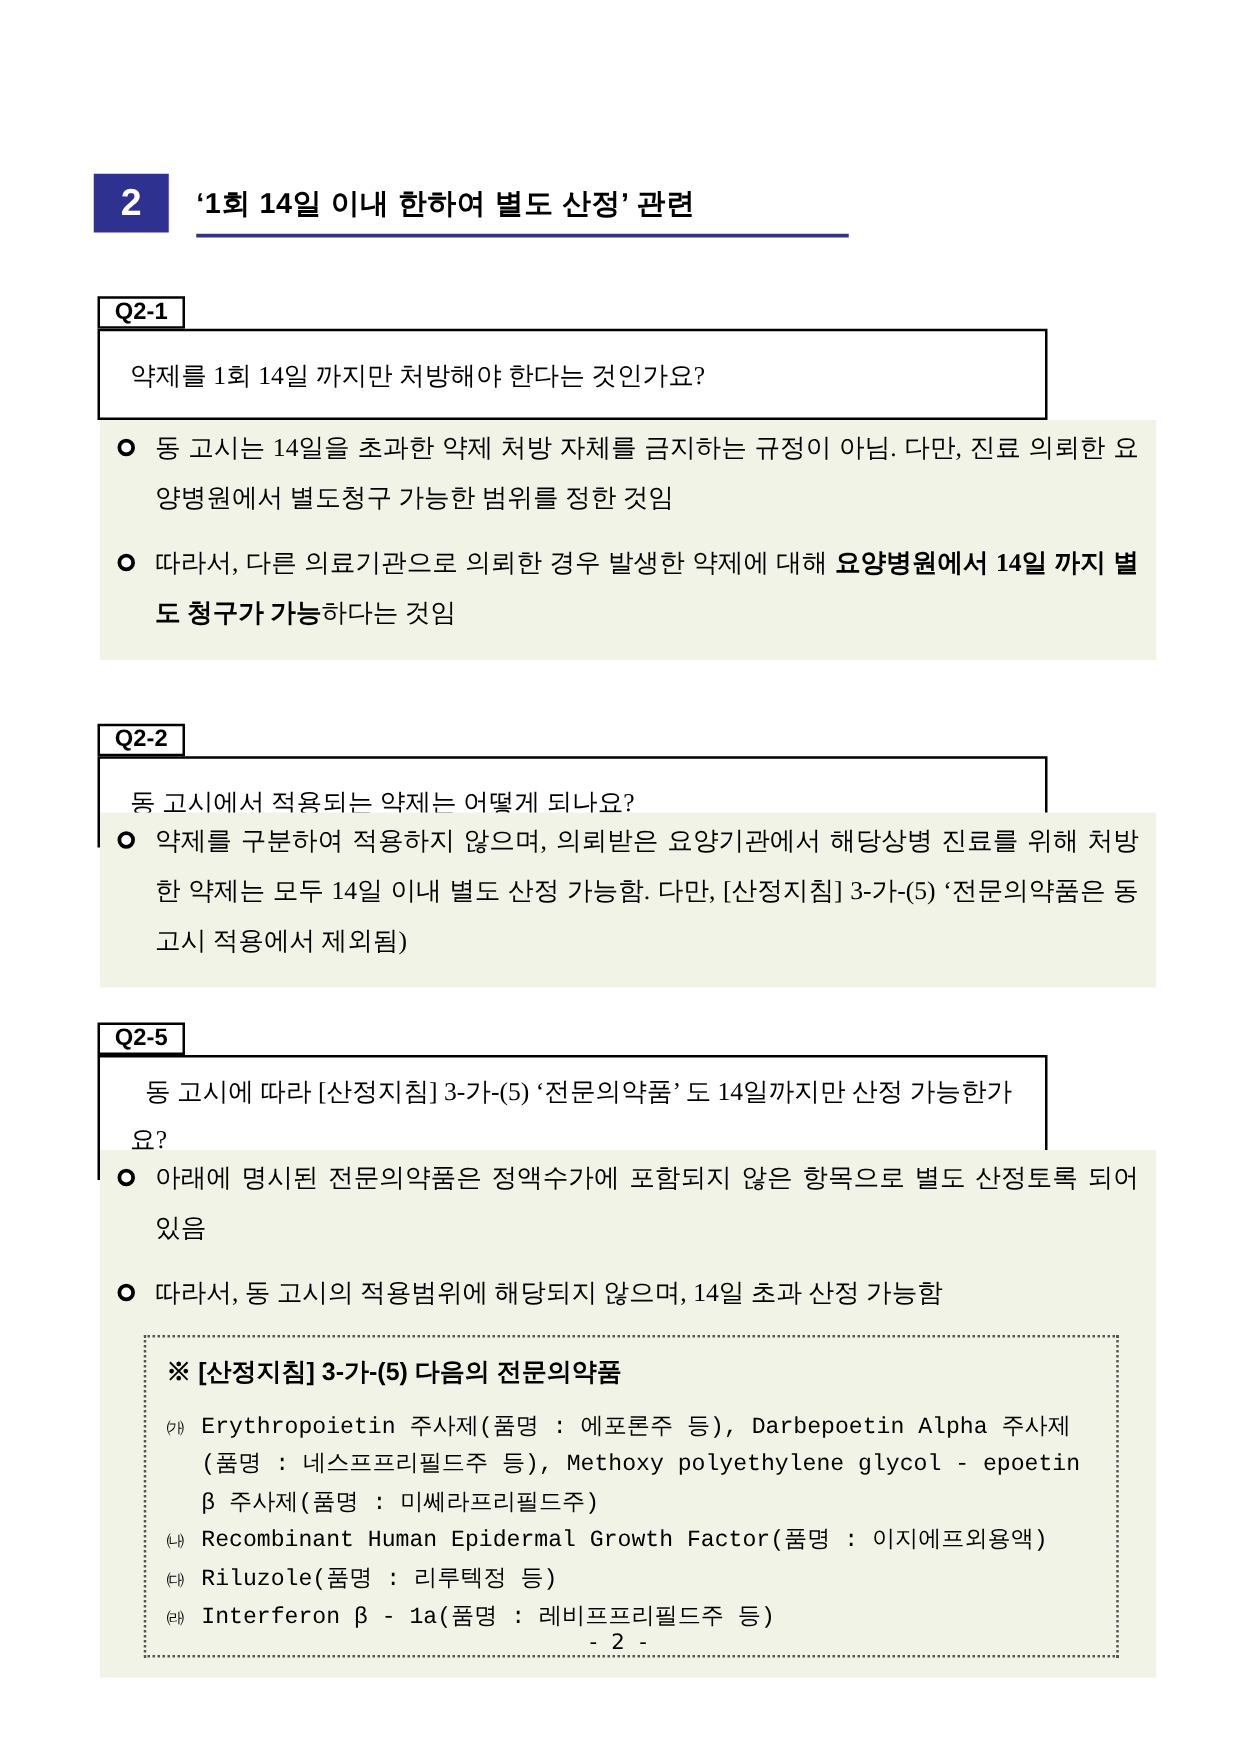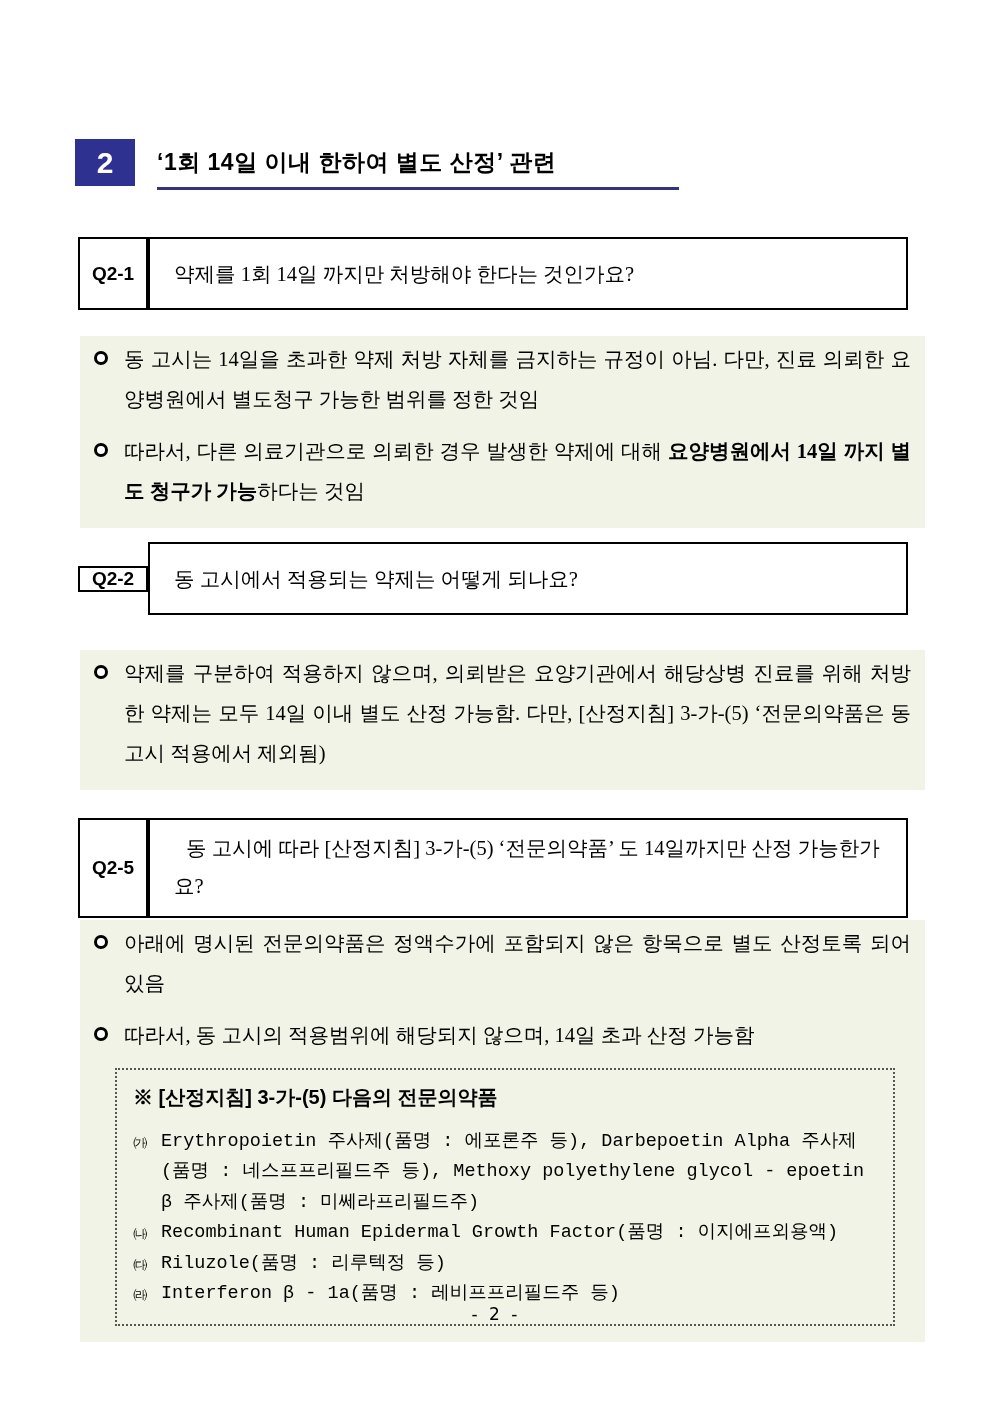--- a/index.html
+++ b/index.html
@@ -26,23 +26,23 @@
   }
   .title-block { margin-left: 22px; padding-top: 8px; width: 522px; }
   .section-title {
     font-family: "Liberation Sans", sans-serif;
     font-weight: bold; font-size: 23px; letter-spacing: 0.5px;
     white-space: nowrap;
   }
   .title-underline { margin-top: 9px; height: 3px; background: #34347c; width: 100%; }
 
   
-  .q-row { position: absolute; left: 78px; display: flex; align-items: stretch; }
+  .q-row { position: absolute; left: 78px; display: flex; align-items: stretch; flex-direction: column; }
   .q-row.r1 { top: 237px; }
-  .q-row.r2 { top: 542px; align-items: center; }
+  .q-row.r2 { top: 579px; }
   .q-row.r3 { top: 818px; }
   .q-label {
     width: 70px; border: 2px solid #000; background: #fff;
     display: flex; align-items: center; justify-content: center;
     font-family: "Liberation Sans", sans-serif;
     font-weight: bold; font-size: 19px; letter-spacing: 0px;
   }
   .q-box {
     width: 760px; border: 2px solid #000; background: #fff;
     display: flex; align-items: center;

